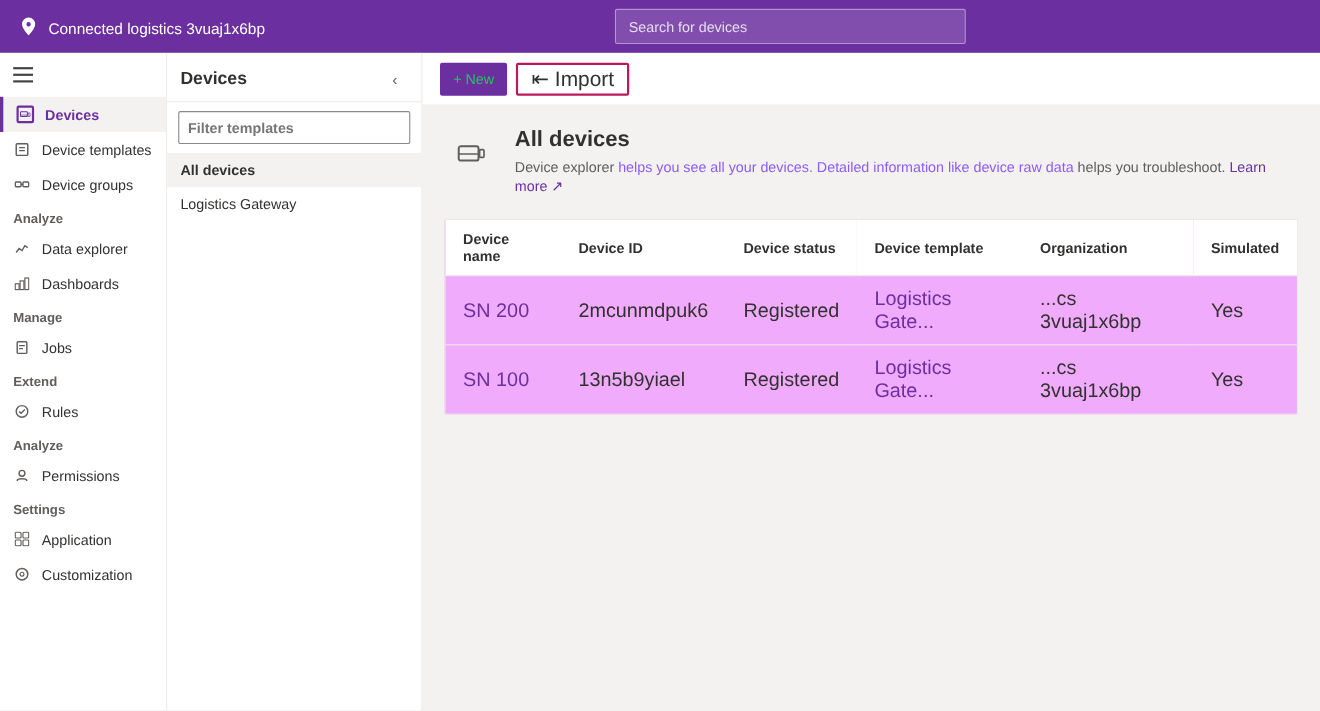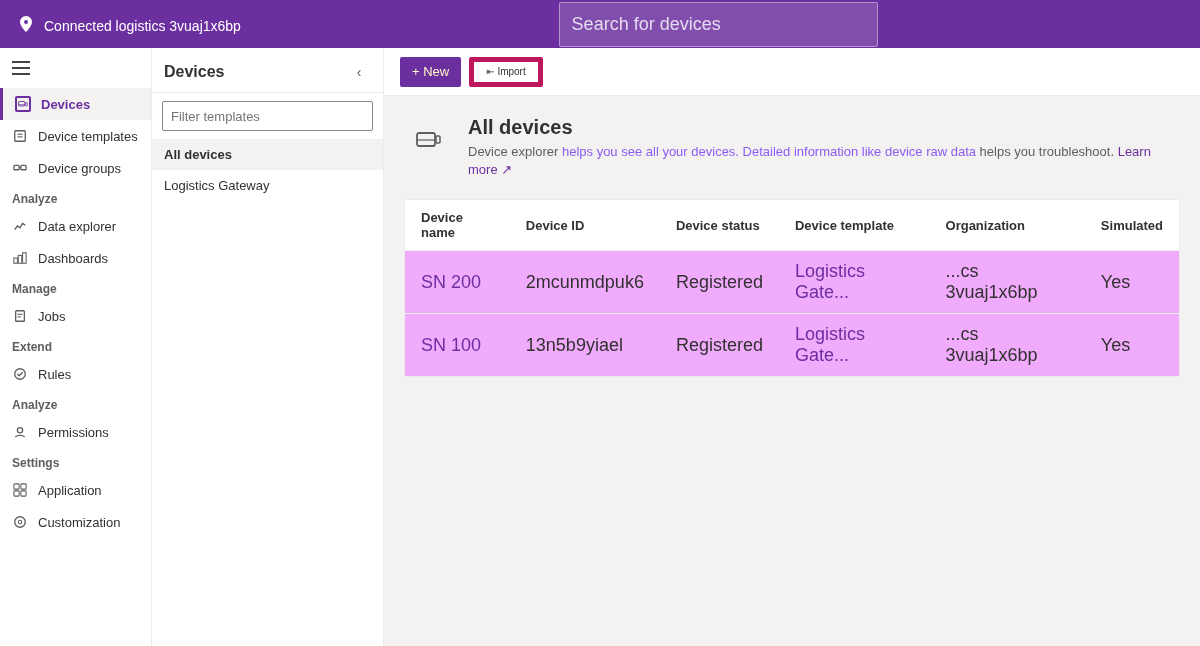--- a/index.html
+++ b/index.html
@@ -28,26 +28,26 @@
       height: 20px;
       fill: white;
     }
     .topbar-search {
       flex: 1;
       max-width: 320px;
       margin: 0 auto;
       background: rgba(255,255,255,0.15);
       border: 1px solid rgba(255,255,255,0.4);
       border-radius: 2px;
-      height: 45px;
+      height: 32px;
       display: flex;
       align-items: center;
       padding: 0 12px;
       color: white;
-      font-size: 18px;
+      font-size: 13px;
       cursor: text;
     }
 
     
     .main-layout {
       display: flex;
       flex: 1;
       overflow: hidden;
     }
 
@@ -151,20 +151,21 @@
     .filter-input {
       margin: 8px 10px;
       border: 1px solid #8a8886;
       border-radius: 2px;
       height: 30px;
       padding: 0 8px;
       font-size: 13px;
       color: #323130;
       width: calc(100% - 20px);
       outline: none;
+      font-weight: bold;
     }
     .devices-nav-item {
       padding: 8px 12px;
       font-size: 13px;
       color: #323130;
       cursor: pointer;
     }
     .devices-nav-item.selected {
       background: #f3f2f1;
       font-weight: 600;
@@ -182,38 +183,38 @@
       border-bottom: 1px solid #edebe9;
       height: 48px;
       display: flex;
       align-items: center;
       padding: 0 16px;
       gap: 8px;
       flex-shrink: 0;
     }
     .btn-new {
       background: #6b2fa0;
-      color: #fef9c3;
+      color: #22c55e;
       border: none;
       border-radius: 2px;
       height: 30px;
       padding: 0 12px;
       font-size: 13px;
       cursor: pointer;
       display: flex;
       align-items: center;
       gap: 6px;
     }
     .btn-import {
       background: transparent;
-      border: 5px solid #be185d;
+      border: 2px solid #be185d;
       border-radius: 2px;
       height: 30px;
       padding: 0 12px;
-      font-size: 10px;
+      font-size: 19px;
       cursor: pointer;
       display: flex;
       align-items: center;
       gap: 6px;
       color: #323130;
     }
 
     .content-body {
       flex: 1;
       overflow-y: auto;

